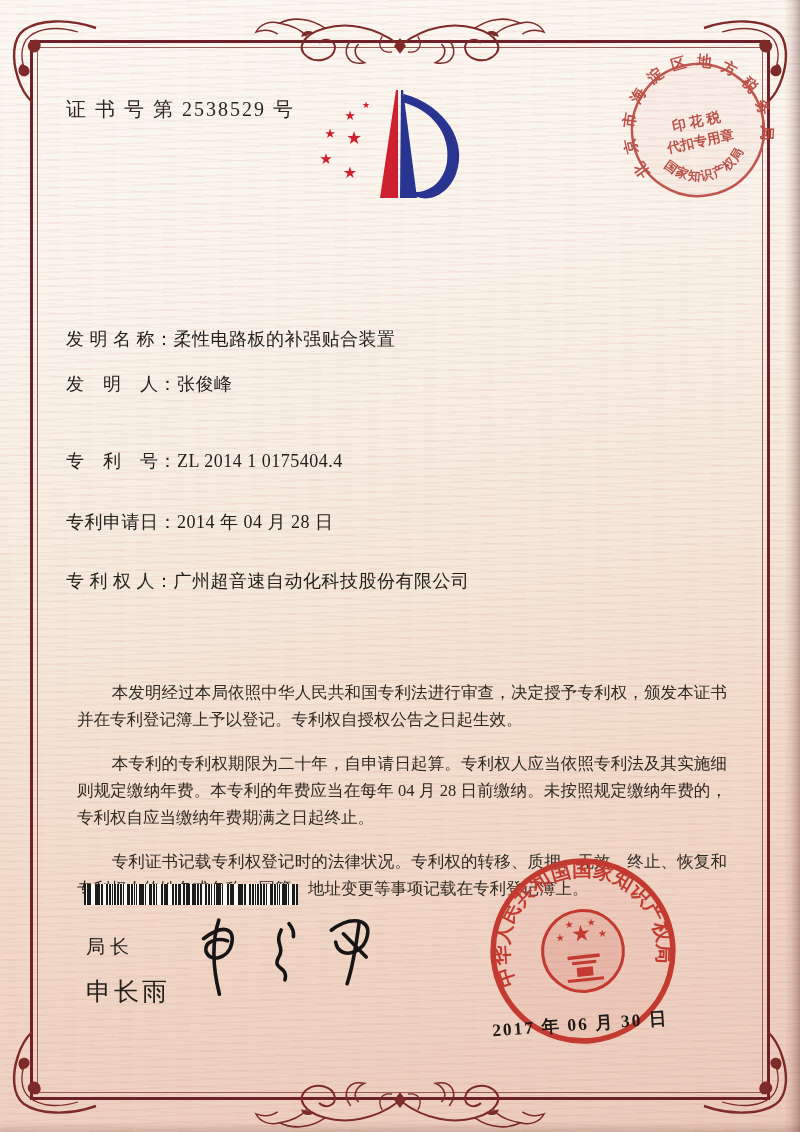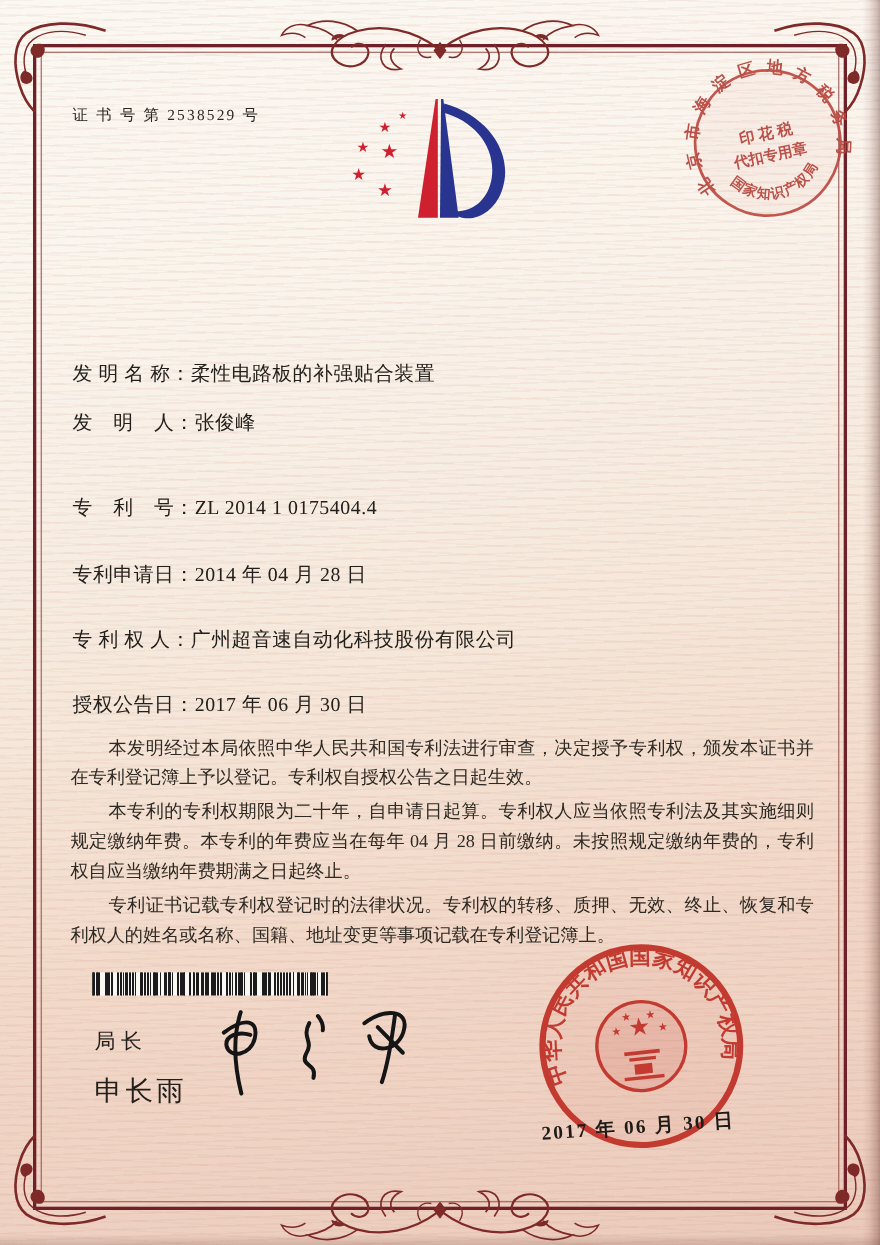--- a/index.html
+++ b/index.html
@@ -20,29 +20,29 @@
   .frame-outer{position:absolute;left:30px;right:30px;top:40px;bottom:32px;border:3px solid #6e2128;}
   .frame-inner{position:absolute;left:37px;right:37px;top:47px;bottom:39px;border:1px solid #9c5a55;}
   .corner-orn{position:absolute;width:90px;height:90px;}
   .corner-tl{left:8px;top:16px;}
   .corner-tr{left:702px;top:16px;transform:scaleX(-1);}
   .corner-bl{left:8px;top:1028px;transform:scaleY(-1);}
   .corner-br{left:702px;top:1028px;transform:scale(-1,-1);}
   .flourish{position:absolute;left:252px;width:296px;height:56px;}
   .flourish-top{top:14px;}
   .flourish-bottom{top:1076px;transform:scaleY(-1);}
-  .cert-no{position:absolute;left:66px;top:96px;font-size:14px;letter-spacing:2px;}
+  .cert-no{position:absolute;left:66px;top:96px;font-size:20px;letter-spacing:2px;}
   .logo{position:absolute;left:310px;top:86px;width:180px;height:130px;}
   .tax-seal{position:absolute;left:618px;top:50px;width:160px;height:160px;opacity:.92;}
   .title{position:absolute;left:0;top:206px;width:100%;text-align:center;
     font-size:43px;font-weight:700;letter-spacing:26px;padding-left:26px;box-sizing:border-box;color:#23201c;}
   .field{position:absolute;left:66px;width:660px;font-size:18px;letter-spacing:.5px;white-space:nowrap;color:#23201c;}
   .f0{top:327px}.f1{top:372px}.f2{top:449px}.f3{top:510px}.f4{top:569px}.f5{top:628px}
   .paras{position:absolute;left:60px;top:662px;width:684px;font-size:16.5px;line-height:1.64;text-align:justify;color:#2e2922;}
-  .paras p{margin:4px;text-indent:2.1em;}
+  .paras p{margin:17px;text-indent:2.1em;}
   .barcode{position:absolute;left:84px;top:884px;width:214px;height:21px;background-color:#faf8f3;
     background-image:
       repeating-linear-gradient(90deg,#1c1c1c 0 2px,transparent 2px 3px,#1c1c1c 3px 5px,transparent 5px 6px,#1c1c1c 6px 7px,transparent 7px 11px),
       repeating-linear-gradient(90deg,#1c1c1c 0 1px,transparent 1px 4px,#1c1c1c 4px 6px,transparent 6px 13px);}
   .sig-role{position:absolute;left:86px;top:934px;font-size:19px;letter-spacing:5px;color:#23201c;}
   .sig-name{position:absolute;left:86px;top:975px;font-size:25px;letter-spacing:3px;color:#23201c;}
   .sig-script{position:absolute;left:190px;top:903px;width:240px;height:98px;transform:rotate(-2deg);}
   .sipo-seal{position:absolute;left:482px;top:850px;width:202px;height:202px;z-index:2;}
   .sipo-date{position:absolute;left:492px;top:1012px;font-size:17.5px;font-weight:600;letter-spacing:2px;
     color:#1d1a17;transform:rotate(-4deg);z-index:3;white-space:nowrap;}
@@ -134,21 +134,20 @@
       <text x="80" y="96" font-size="13.5" fill="#b5443c" font-weight="bold" text-anchor="middle">代扣专用章</text>
     </g>
   </svg>
 
 
   <div class="field f0"><span>发 明 名 称：</span><span>柔性电路板的补强贴合装置</span></div>
   <div class="field f1"><span>发　明　人：</span><span>张俊峰</span></div>
   <div class="field f2"><span>专　利　号：</span><span>ZL 2014 1 0175404.4</span></div>
   <div class="field f3"><span>专利申请日：</span><span>2014 年 04 月 28 日</span></div>
   <div class="field f4"><span>专 利 权 人：</span><span>广州超音速自动化科技股份有限公司</span></div>
-  <div class="field f5"><span>授权公告日：</span><span>2017 年 06 月 30 日</span></div>
 
   <div class="paras">
     <p>本发明经过本局依照中华人民共和国专利法进行审查，决定授予专利权，颁发本证书并在专利登记簿上予以登记。专利权自授权公告之日起生效。</p>
     <p>本专利的专利权期限为二十年，自申请日起算。专利权人应当依照专利法及其实施细则规定缴纳年费。本专利的年费应当在每年 04 月 28 日前缴纳。未按照规定缴纳年费的，专利权自应当缴纳年费期满之日起终止。</p>
     <p>专利证书记载专利权登记时的法律状况。专利权的转移、质押、无效、终止、恢复和专利权人的姓名或名称、国籍、地址变更等事项记载在专利登记簿上。</p>
   </div>
 
   <div class="barcode"></div>
 
   <div class="sig-role">局长</div>

